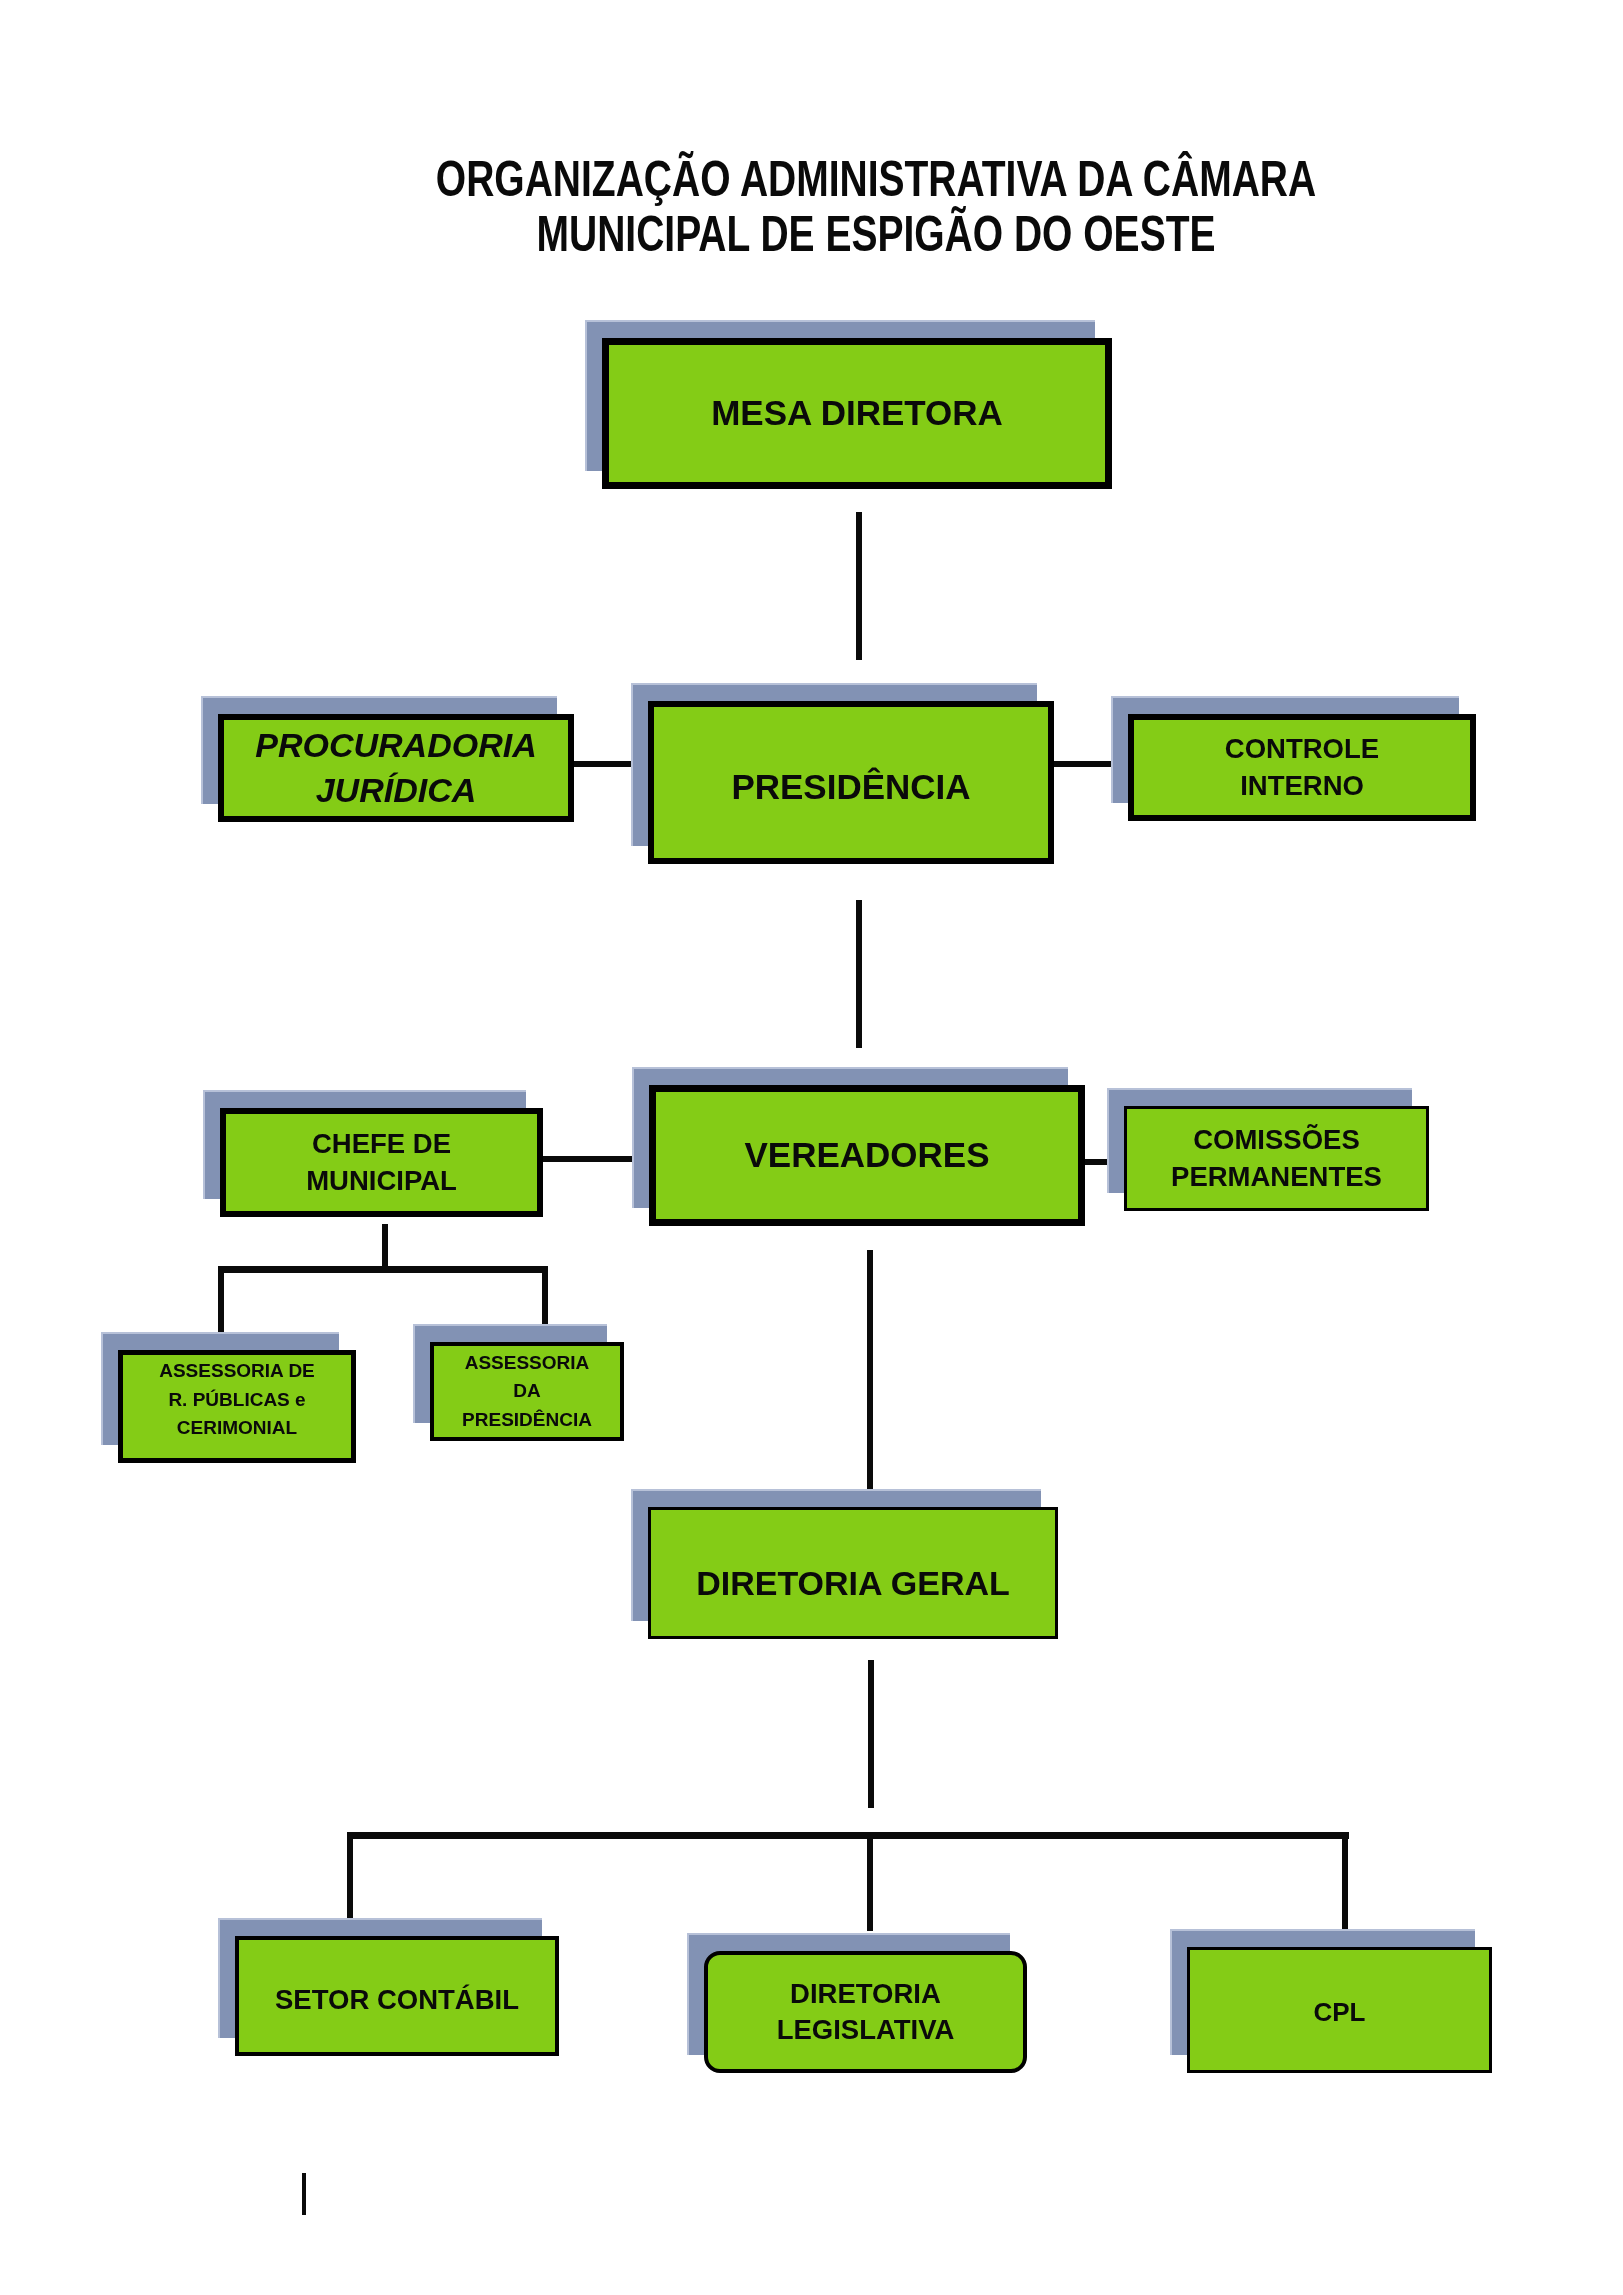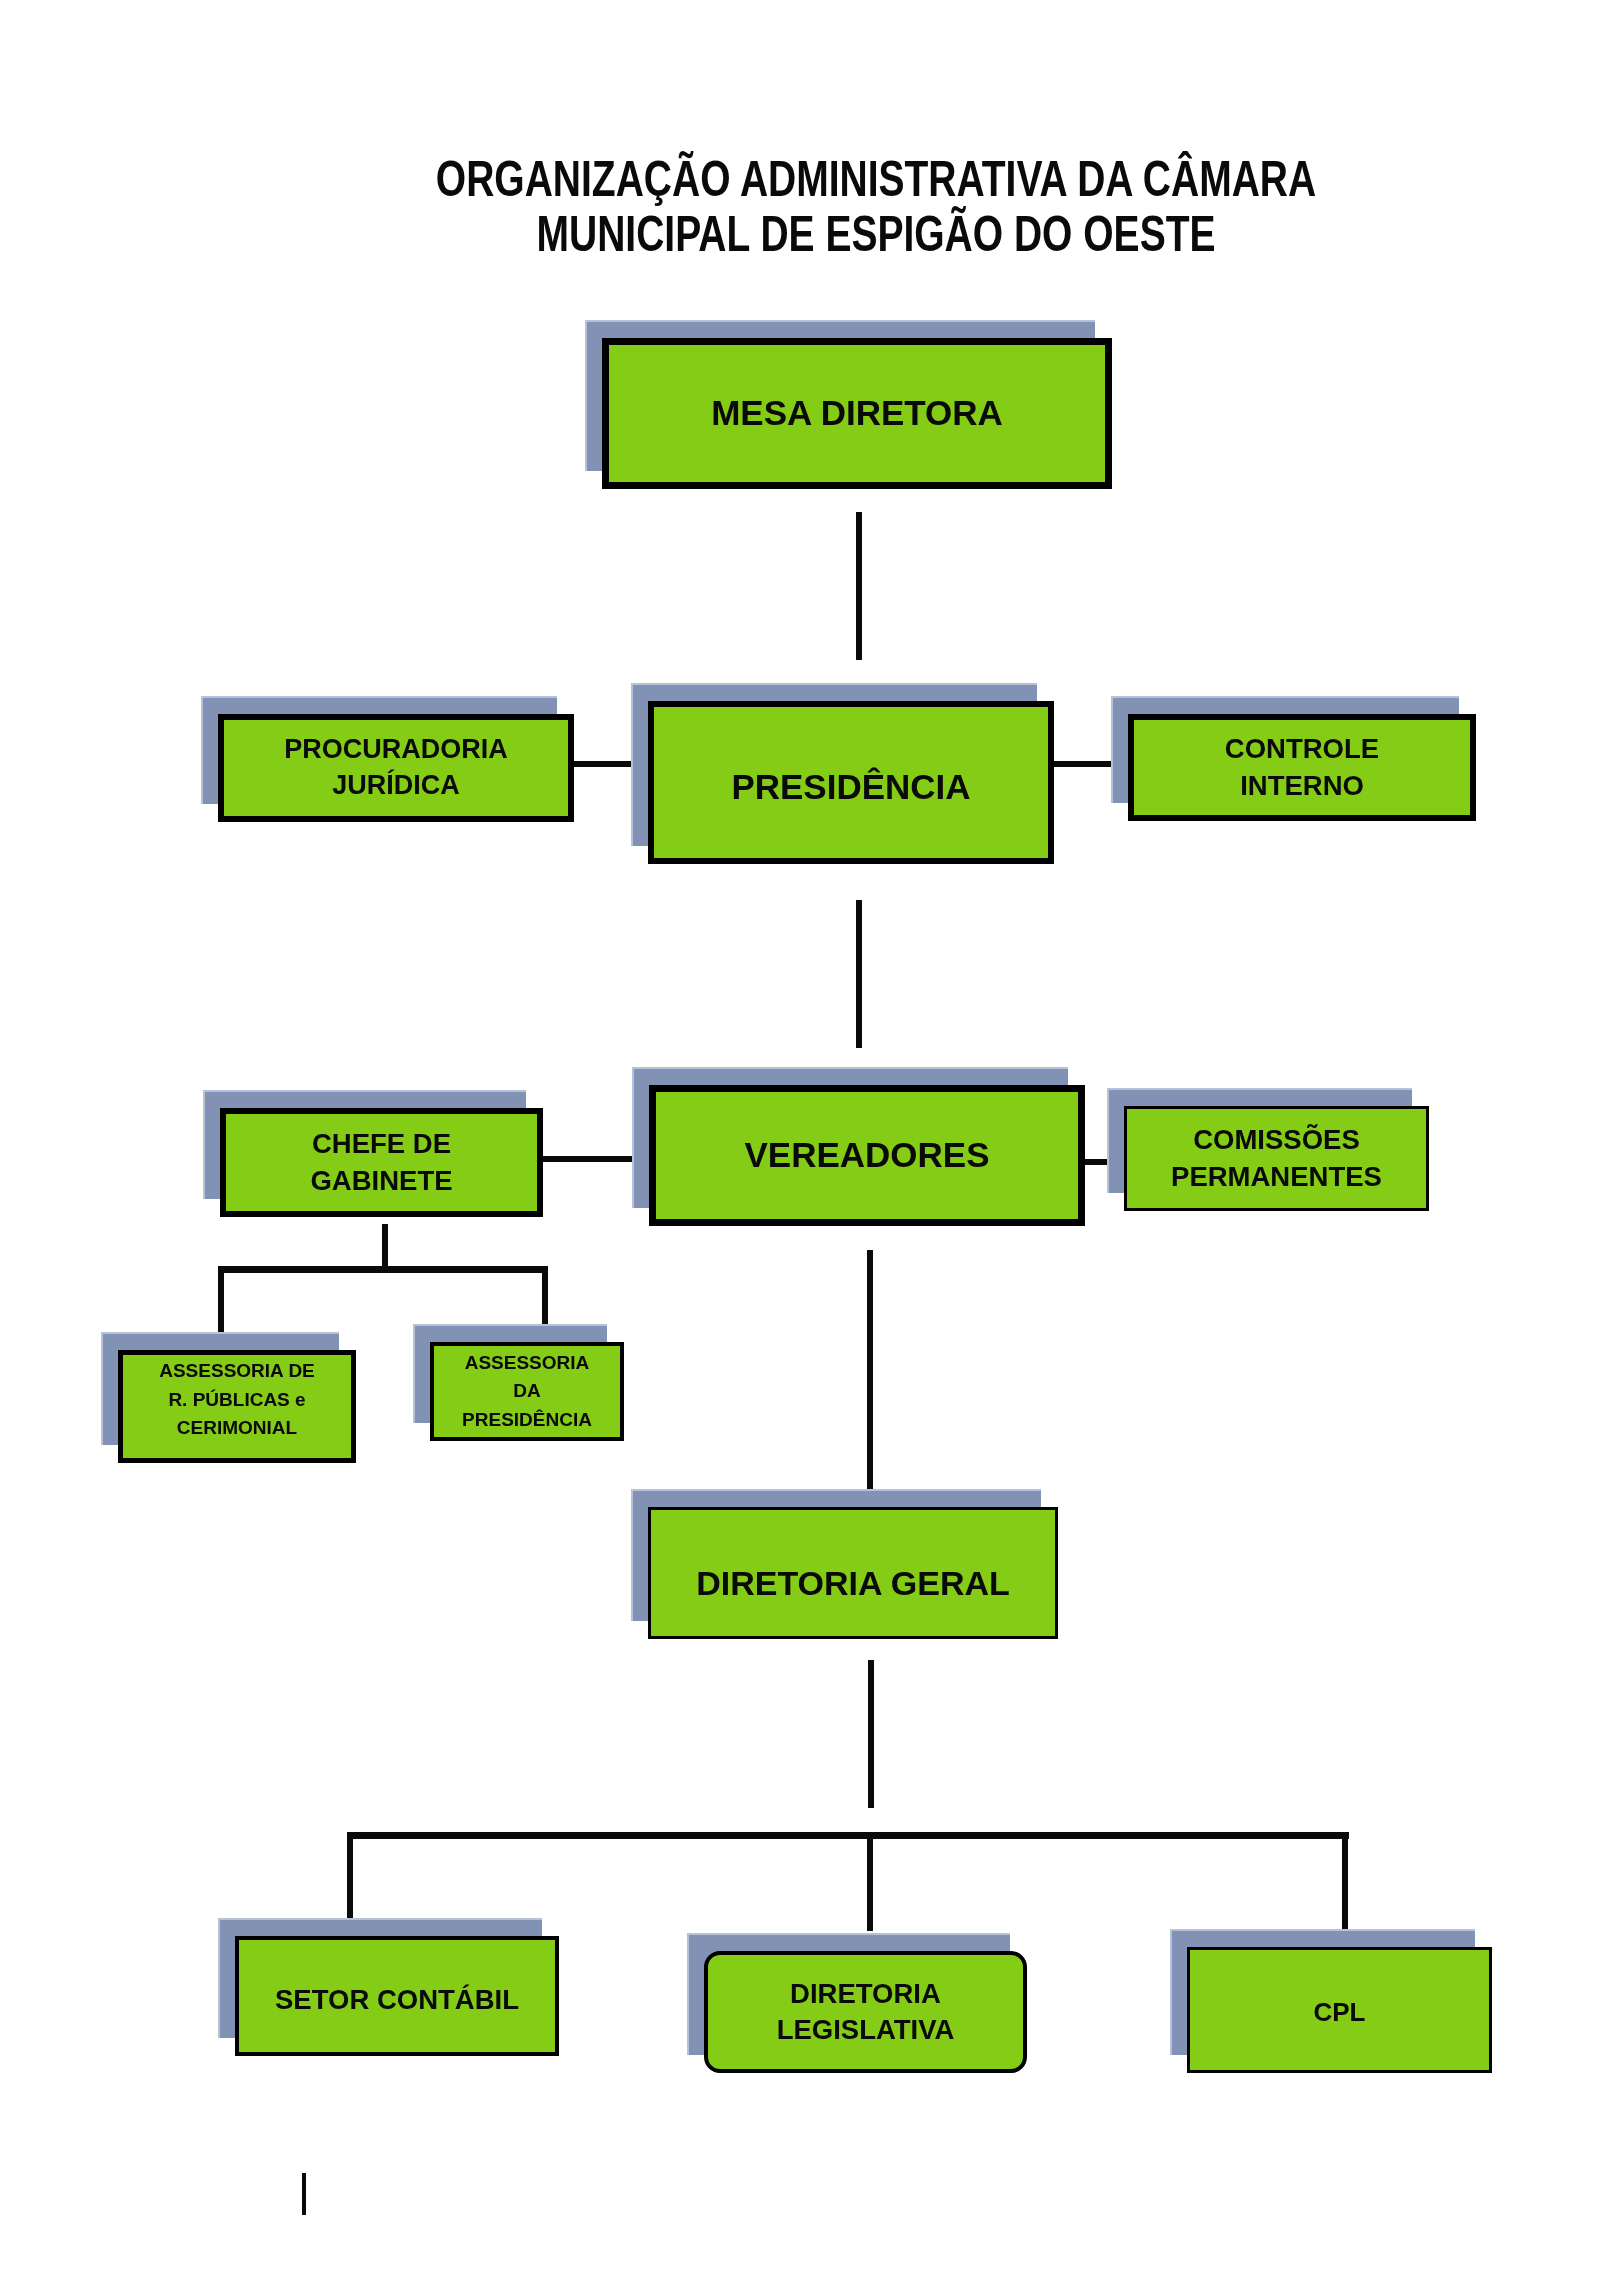--- a/index.html
+++ b/index.html
@@ -31,21 +31,21 @@
     display:flex;align-items:center;justify-content:center;
   }
   .lbl{
     font-weight:bold;color:#0a0a0a;text-align:center;white-space:pre-line;
     line-height:1.32;
   }
   
   #n-mesa   {left:602px; top:338px; width:510px; height:151px;}
   #n-mesa   .box{border-width:7.2px;} #n-mesa .lbl{font-size:35px;}
   #n-proc   {left:218px; top:714px;width:356px; height:108px;}
-  #n-proc   .lbl{font-size:27px;}
+  #n-proc   .lbl{font-size:34px;font-style:italic;}
   #n-pres   {left:648px; top:701px;width:406px; height:163px;}
   #n-pres   .lbl{font-size:35px;padding-top:9.2px;}
   #n-ctrl   {left:1128px;top:714px;width:348px; height:107px;}
   #n-ctrl   .lbl{font-size:27.5px;}
   #n-chefe  {left:220px; top:1108px;width:323px; height:109px;}
   #n-chefe  .lbl{font-size:27.5px;}
   #n-ver    {left:649px; top:1085px;width:436px; height:141px;}
   #n-ver    .box{border-width:7.2px;} #n-ver .lbl{font-size:35px;}
   #n-comis  {left:1124px;top:1106px;width:305px; height:105px;}
   #n-comis  .box{border-width:3.3px;}  #n-comis .lbl{font-size:27.5px;}
@@ -131,21 +131,21 @@
   <div class="box">
     <span class="lbl">CONTROLE
 INTERNO</span>
   </div>
 </div>
 
 <div class="node" id="n-chefe">
   <div class="shadow"></div>
   <div class="box">
     <span class="lbl">CHEFE DE
-GABINETE</span>
+MUNICIPAL</span>
   </div>
 </div>
 
 <div class="node" id="n-ver">
   <div class="shadow"></div>
   <div class="box">
     <span class="lbl">VEREADORES</span>
   </div>
 </div>
 

